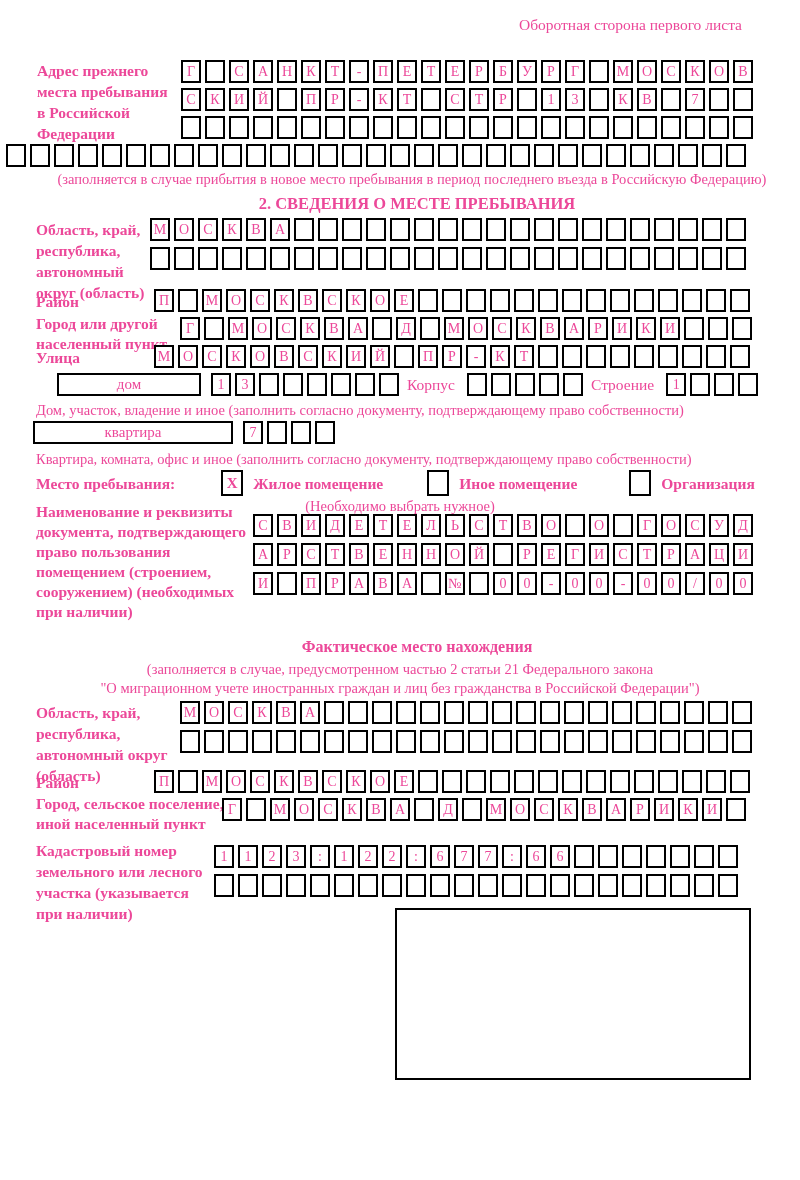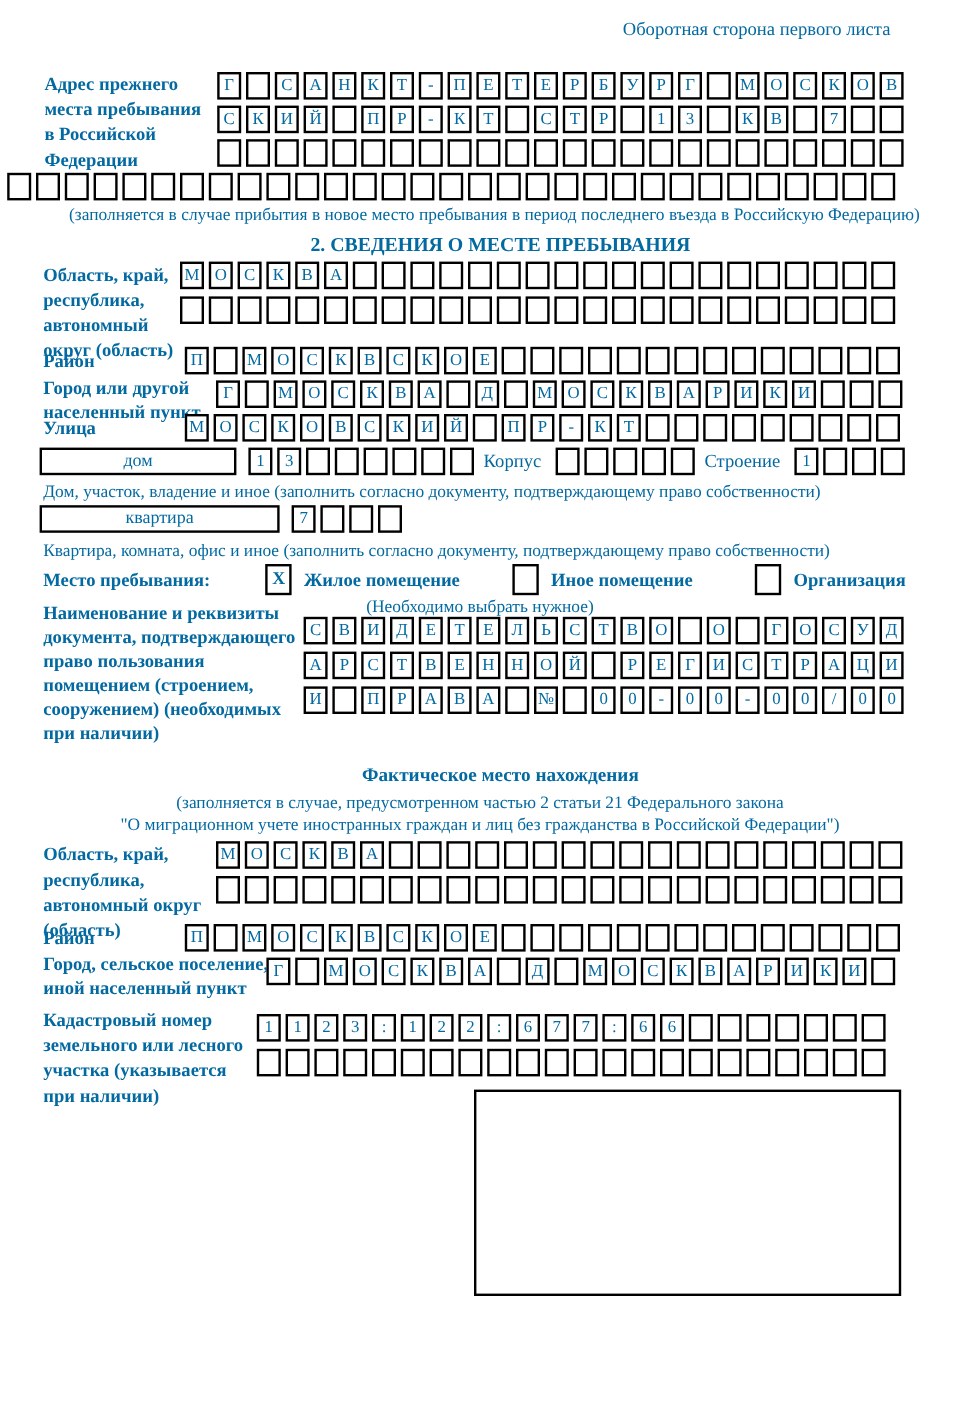--- a/index.html
+++ b/index.html
@@ -1,16 +1,16 @@
 <!DOCTYPE html>
 <html><head>
 <meta charset="utf-8">
 <style>
   html,body{margin:0;padding:0;}
-  .page{position:relative;width:800px;height:1180px;background:#fff;color:#0369a1;
+  .page{position:relative;width:800px;height:1180px;background:#fff;color:#ec4899;
         font-family:"Liberation Serif","DejaVu Serif",serif;overflow:hidden;}
   .abs{position:absolute;}
   .lbl{font-size:15.5px;line-height:21px;font-weight:bold;}
   .note{font-size:14.5px;line-height:19px;}
   .center{left:0;width:800px;text-align:center;}
   .bold{font-weight:bold;padding-left:17px;}
   .grid{display:flex;gap:4px;}
   .gcol{display:flex;flex-direction:column;gap:5px;}
   .gcol6{display:flex;flex-direction:column;gap:6px;}
   .cell{flex:0 0 auto;width:20px;height:23px;border:2px solid #000;box-sizing:border-box;
@@ -27,21 +27,21 @@
   #sec-title{top:194px;font-size:16.5px;}
   #region1-label{top:219px;left:36px;width:125px;}
   #region1-grid{top:218px;left:150px;}
   #district1-label{top:291px;left:36px;}
   #district1-grid{top:289px;left:154px;}
   #city1-label{top:314px;left:36px;width:145px;line-height:20px;}
   #city1-grid{top:317px;left:180px;}
   #street-label{top:347px;left:36px;}
   #street-grid{top:345px;left:154px;}
   #house-row{top:373px;left:33px;display:flex;align-items:center;}
-  #house-row .wbox-dom{width:164px;}
+  #house-row .wbox-dom{width:144px;margin-left:24px;}
   #house-row .grid{margin-left:10px;}
   #house-row .inline-lbl{margin:0 2px 0 8px;font-size:15.5px;}
   #house-note{top:401px;left:36px;}
   #apt-row{top:421px;left:33px;display:flex;align-items:center;}
   #apt-row .wbox-kv{width:200px;}
   #apt-row .grid{margin-left:10px;}
   #apt-note{top:450px;left:36px;}
   #stay-row{top:470px;left:36px;display:flex;align-items:center;}
   #stay-row .opt-lbl{margin-left:10px;}
   #stay-row .chk1{margin-left:46px;}

